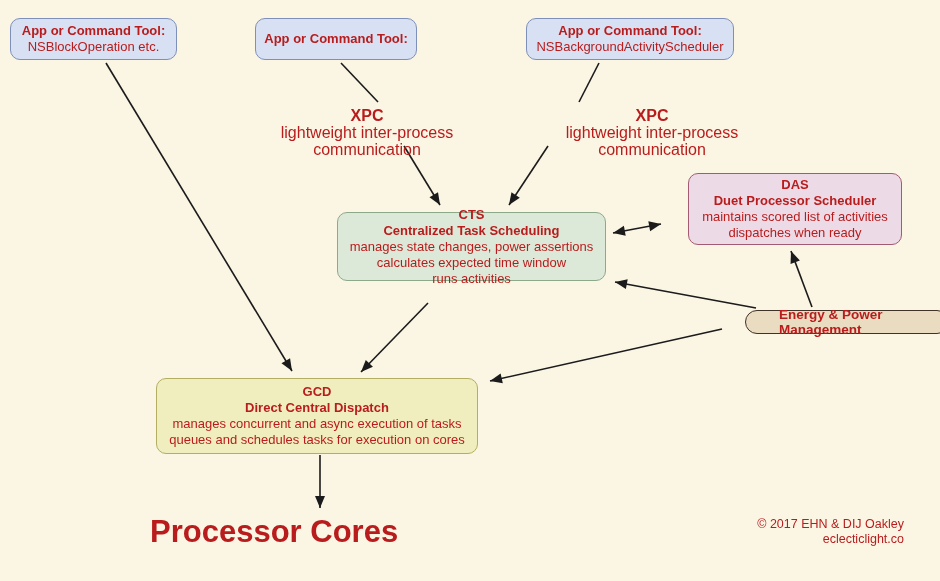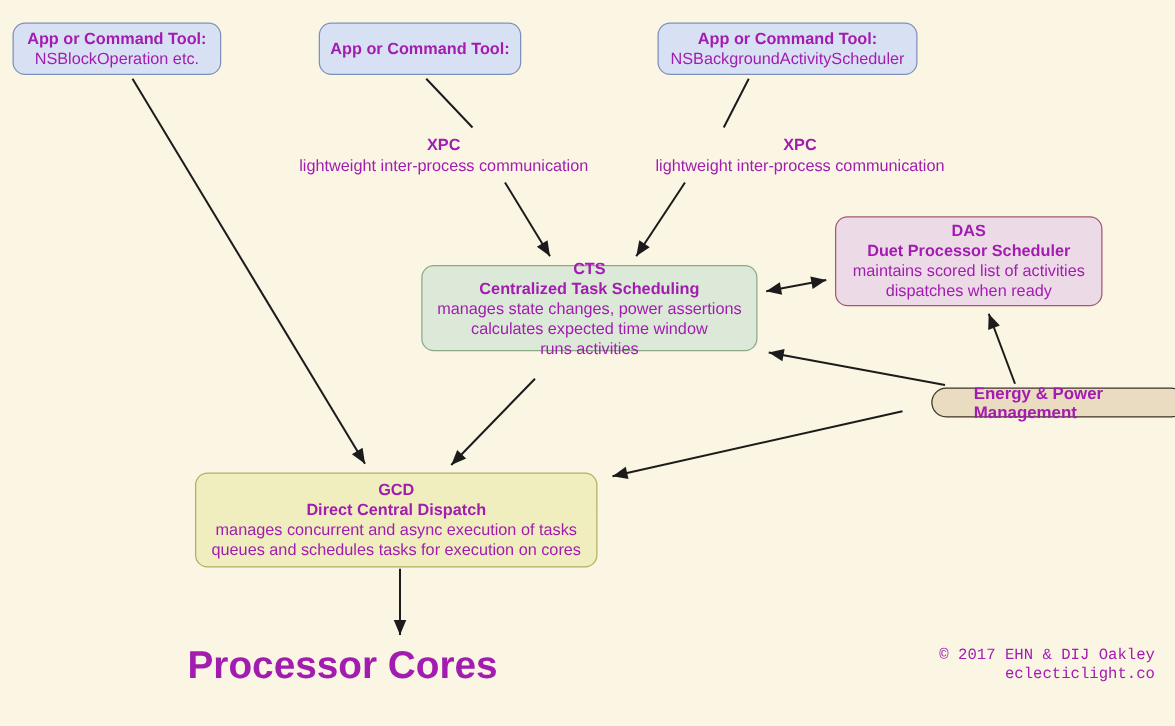--- a/index.html
+++ b/index.html
@@ -1,27 +1,27 @@
 <!DOCTYPE html>
 <html><head>
 <meta charset="utf-8">
 <style>
   html,body{margin:0;padding:0;background:#fbf5e4;}
   .canvas{position:relative;width:940px;height:581px;background:#fbf5e4;
-          font-family:"Liberation Sans",sans-serif;color:#a21caf;overflow:hidden;}
+          font-family:"Liberation Sans",sans-serif;color:#b91c1c;overflow:hidden;}
   .abs{position:absolute;box-sizing:border-box;}
   .box{border-radius:10px;text-align:center;font-size:13px;line-height:16px;
        display:flex;flex-direction:column;justify-content:center;}
   .appbox{background:#d8e1f3;border:1.5px solid #7e90ba;}
   .green{background:#dce9d8;border:1.5px solid #8ca98a;}
   .pink{background:#ecdbe7;border:1.5px solid #a35a72;}
   .yellow{background:#f0eebe;border:1.5px solid #b3ae62;}
   .pill{background:#e9dcc1;border:1.5px solid #3f3226;border-radius:13px;
         font-weight:bold;font-size:13.5px;display:flex;align-items:center;justify-content:center;}
-  .xpclabel{text-align:center;font-size:13px;line-height:17px;}
+  .xpclabel{text-align:center;font-size:16px;line-height:17px;margin-left:12px;}
   .b{font-weight:bold;}
   .cores{font-size:31px;font-weight:bold;text-align:left;}
   .footer{text-align:right;font-size:12.5px;line-height:15px;}
   svg.wires{position:absolute;left:0;top:0;pointer-events:none;}
   svg.wires line{stroke:#1b1b1b;stroke-width:1.6;}
 </style>
 </head>
 <body>
 
 <div class="canvas">
@@ -70,38 +70,38 @@
   </div>
 
   <div class="abs box green" style="left:337px;top:212px;width:269px;height:69px;">
     <div class="b">CTS</div>
     <div class="b">Centralized Task Scheduling</div>
     <div>manages state changes, power assertions</div>
     <div>calculates expected time window</div>
     <div>runs activities</div>
   </div>
 
-  <div class="abs box pink" style="left:668px;top:173px;width:214px;height:72px;">
+  <div class="abs box pink" style="left:688px;top:173px;width:214px;height:72px;">
     <div class="b">DAS</div>
     <div class="b">Duet Processor Scheduler</div>
     <div>maintains scored list of activities</div>
     <div>dispatches when ready</div>
   </div>
 
   <div class="abs pill" style="left:745px;top:310px;width:204px;height:24px;padding-left:33px;">
     <div>Energy &amp; Power Management</div>
   </div>
 
   <div class="abs box yellow" style="left:156px;top:378px;width:322px;height:76px;">
     <div class="b">GCD</div>
     <div class="b">Direct Central Dispatch</div>
     <div>manages concurrent and async execution of tasks</div>
     <div>queues and schedules tasks for execution on cores</div>
   </div>
 
   <div class="abs cores" style="left:150px;top:514px;width:340px;">Processor Cores</div>
 
-  <div class="abs footer" style="right:16px;top:517px;width:220px;font-family:Liberation Mono, monospace;">
+  <div class="abs footer" style="right:36px;top:517px;width:220px;">
     <div>© 2017 EHN &amp; DIJ Oakley</div>
     <div>eclecticlight.co</div>
   </div>
 
 </div>
 
 </body></html>

